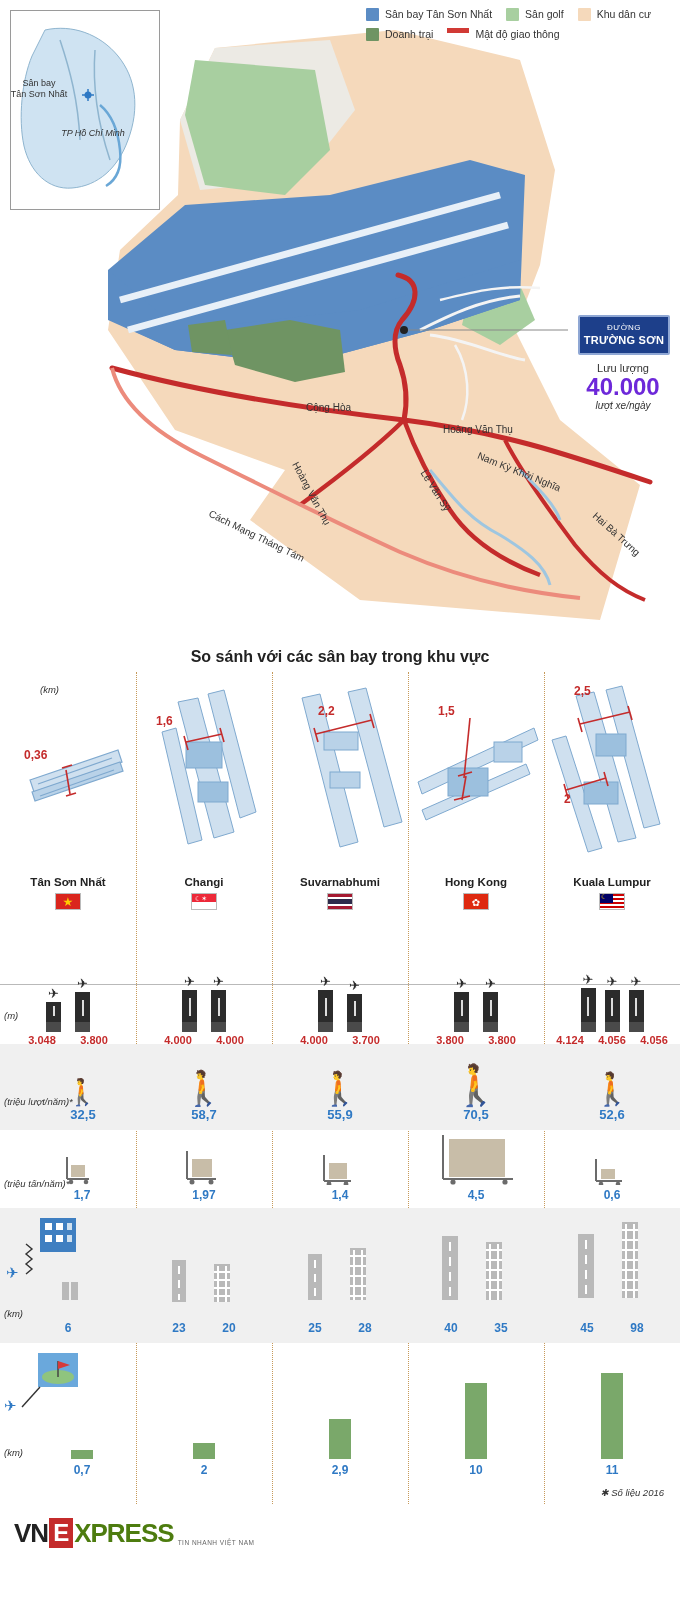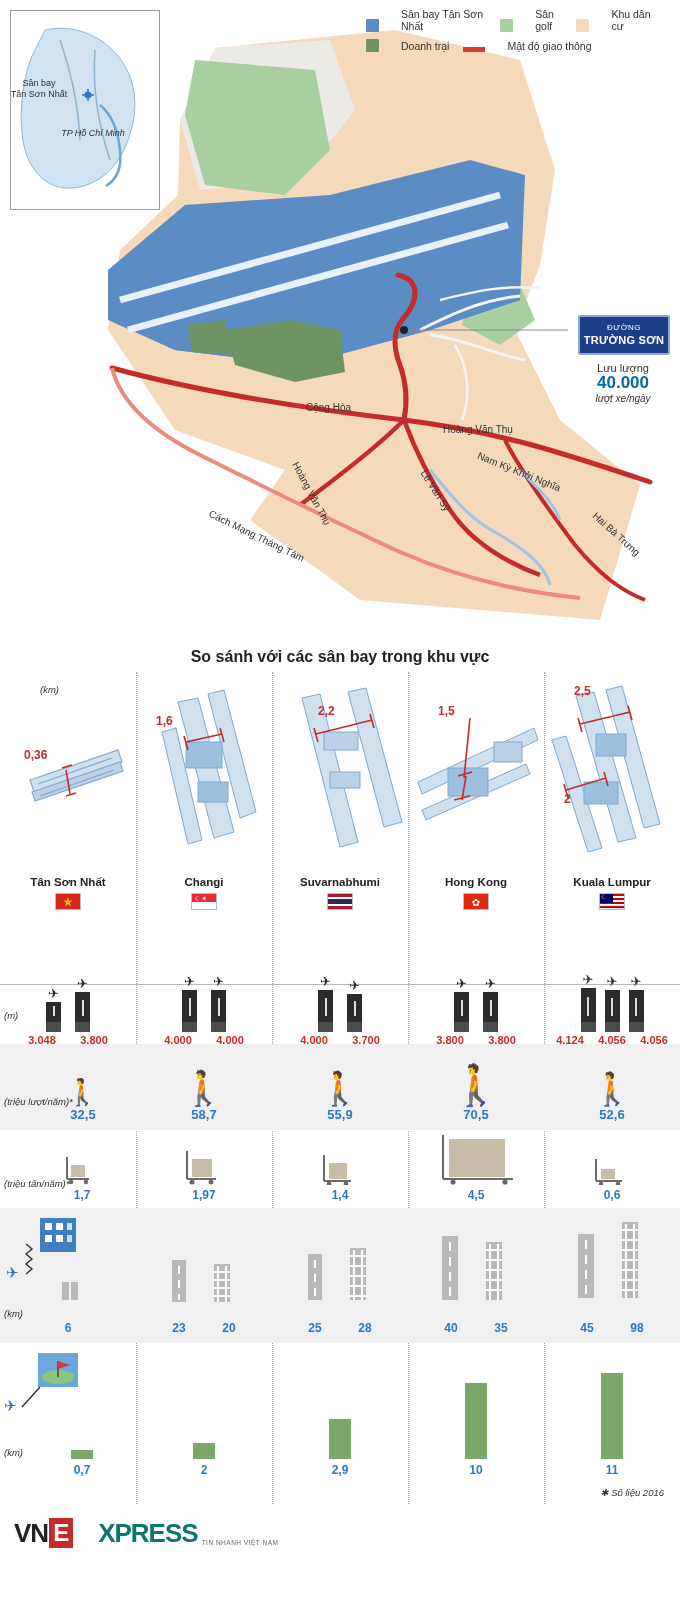--- a/index.html
+++ b/index.html
@@ -23,21 +23,21 @@
 
   
   .legend {
     position: absolute;
     left: 366px; top: 8px;
     width: 300px;
     font-size: 10.5px;
     color: #333;
   }
   .legend-row { display: flex; margin-bottom: 7px; }
-  .legend-item { display: flex; align-items: flex-end; margin-right: 14px; gap: 16px; }
+  .legend-item { display: flex; align-items: flex-start; margin-right: 14px; }
   .legend-swatch {
     width: 13px; height: 13px; margin-right: 6px; flex: none;
     border-radius: 1px;
   }
   .legend-line { width: 22px; height: 5px; margin-right: 6px; flex:none; }
 
   
   .inset {
     position: absolute;
     left: 10px; top: 10px;
@@ -78,21 +78,21 @@
   .callout .c1 { font-size: 8px; letter-spacing: .5px; }
   .callout .c2 { font-size: 11px; font-weight: bold; letter-spacing: .3px; margin-top: 2px;}
   .traffic {
     position: absolute;
     right: 14px; top: 362px;
     width: 86px;
     text-align: center;
     color: #333;
   }
   .traffic .t1 { font-size: 11px; }
-  .traffic .t2 { font-size: 17px; font-weight: bold; color: #0369a1; line-height: 1.1; }
+  .traffic .t2 { font-size: 24px; font-weight: bold; color: #6d28d9; line-height: 1.1; }
   .traffic .t3 { font-size: 10px; font-style: italic; }
 
   
   .cmp-title {
     text-align: center;
     font-size: 16px;
     font-weight: bold;
     color: #222;
     padding: 18px 0 6px;
   }
@@ -185,21 +185,21 @@
   .footer {
     height: 58px; width: 680px; background: #fff;
     display: flex; align-items: center; padding-left: 14px;
   }
   .logo { display: flex; align-items: center; }
   .logo .vn { font-size: 26px; font-weight: bold; color: #222; letter-spacing: -1px;}
   .logo .ebox {
     background: #c42b2b; color: #fff; font-size: 24px; font-weight: bold;
     padding: 0 4px; margin: 0 1px; line-height: 30px;
   }
-  .logo .xp { font-size: 26px; font-weight: bold; color: #0f766e; letter-spacing: -1px; padding-left: 24px;}
+  .logo .xp { font-size: 26px; font-weight: bold; color: #4d7c0f; letter-spacing: -1px;}
   .logo-sub { font-size: 6.5px; color: #666; letter-spacing: .5px; margin-left: 4px; align-self: flex-end; padding-bottom: 3px;}
 
   .measure-label { position: absolute; font-size: 12px; font-weight: bold; color: #c42b2b;}
   .km-label { position: absolute; font-size: 9.5px; font-style: italic; color: #333; }
 </style>
 </head>
 <body>
 
 <div class="page">
 

